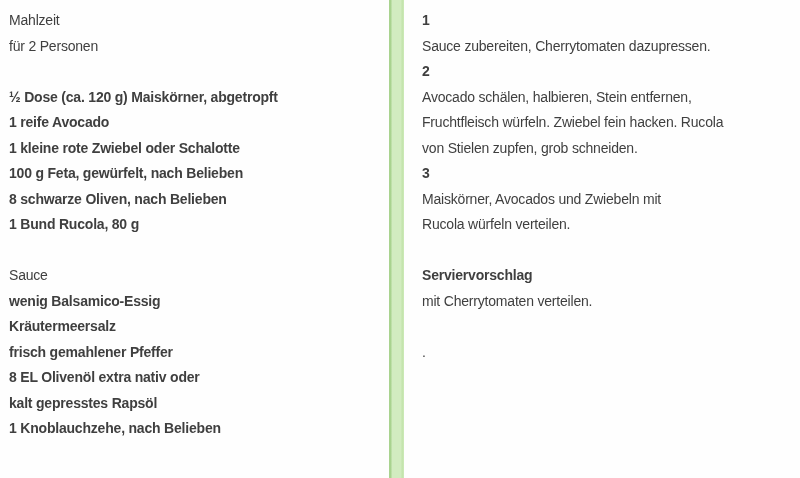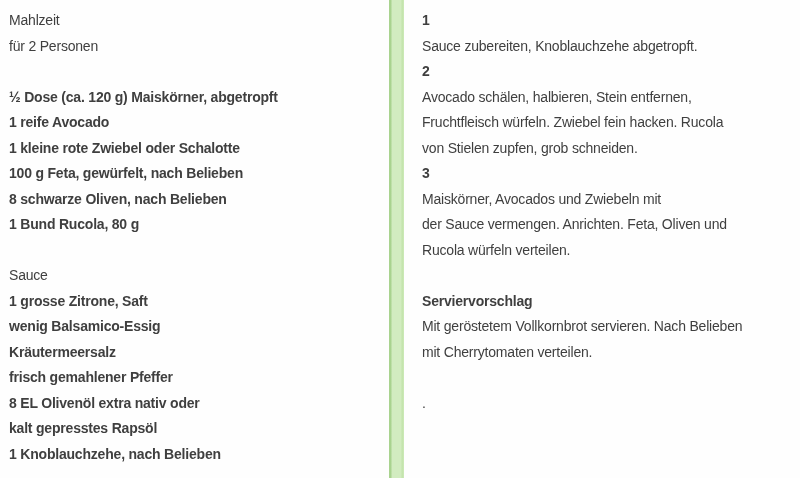--- a/index.html
+++ b/index.html
@@ -55,41 +55,38 @@
   <div class="ln">für 2 Personen</div>
   <div class="ln"></div>
   <div class="ln b">½ Dose (ca. 120 g) Maiskörner, abgetropft</div>
   <div class="ln b">1 reife Avocado</div>
   <div class="ln b">1 kleine rote Zwiebel oder Schalotte</div>
   <div class="ln b">100 g Feta, gewürfelt, nach Belieben</div>
   <div class="ln b">8 schwarze Oliven, nach Belieben</div>
   <div class="ln b">1 Bund Rucola, 80 g</div>
   <div class="ln"></div>
   <div class="ln">Sauce</div>
-  <div class="ln b">1 grosse Zitrone, Saft</div>
   <div class="ln b">wenig Balsamico-Essig</div>
   <div class="ln b">Kräutermeersalz</div>
   <div class="ln b">frisch gemahlener Pfeffer</div>
   <div class="ln b">8 EL Olivenöl extra nativ oder</div>
   <div class="ln b">kalt gepresstes Rapsöl</div>
   <div class="ln b">1 Knoblauchzehe, nach Belieben</div>
 </div>
 
 <div class="divider"></div>
 
 <div class="col col-right">
   <div class="ln b">1</div>
-  <div class="ln">Sauce zubereiten, Knoblauchzehe abgetropft.</div>
+  <div class="ln">Sauce zubereiten, Cherrytomaten dazupressen.</div>
   <div class="ln b">2</div>
   <div class="ln">Avocado schälen, halbieren, Stein entfernen,</div>
   <div class="ln">Fruchtfleisch würfeln. Zwiebel fein hacken. Rucola</div>
   <div class="ln">von Stielen zupfen, grob schneiden.</div>
   <div class="ln b">3</div>
   <div class="ln">Maiskörner, Avocados und Zwiebeln mit</div>
-  <div class="ln">der Sauce vermengen. Anrichten. Feta, Oliven und</div>
   <div class="ln">Rucola würfeln verteilen.</div>
   <div class="ln"></div>
   <div class="ln b">Serviervorschlag</div>
-  <div class="ln">Mit geröstetem Vollkornbrot servieren. Nach Belieben</div>
   <div class="ln">mit Cherrytomaten verteilen.</div>
   <div class="ln"></div>
   <div class="ln">.</div>
 </div>
 
 </body></html>

